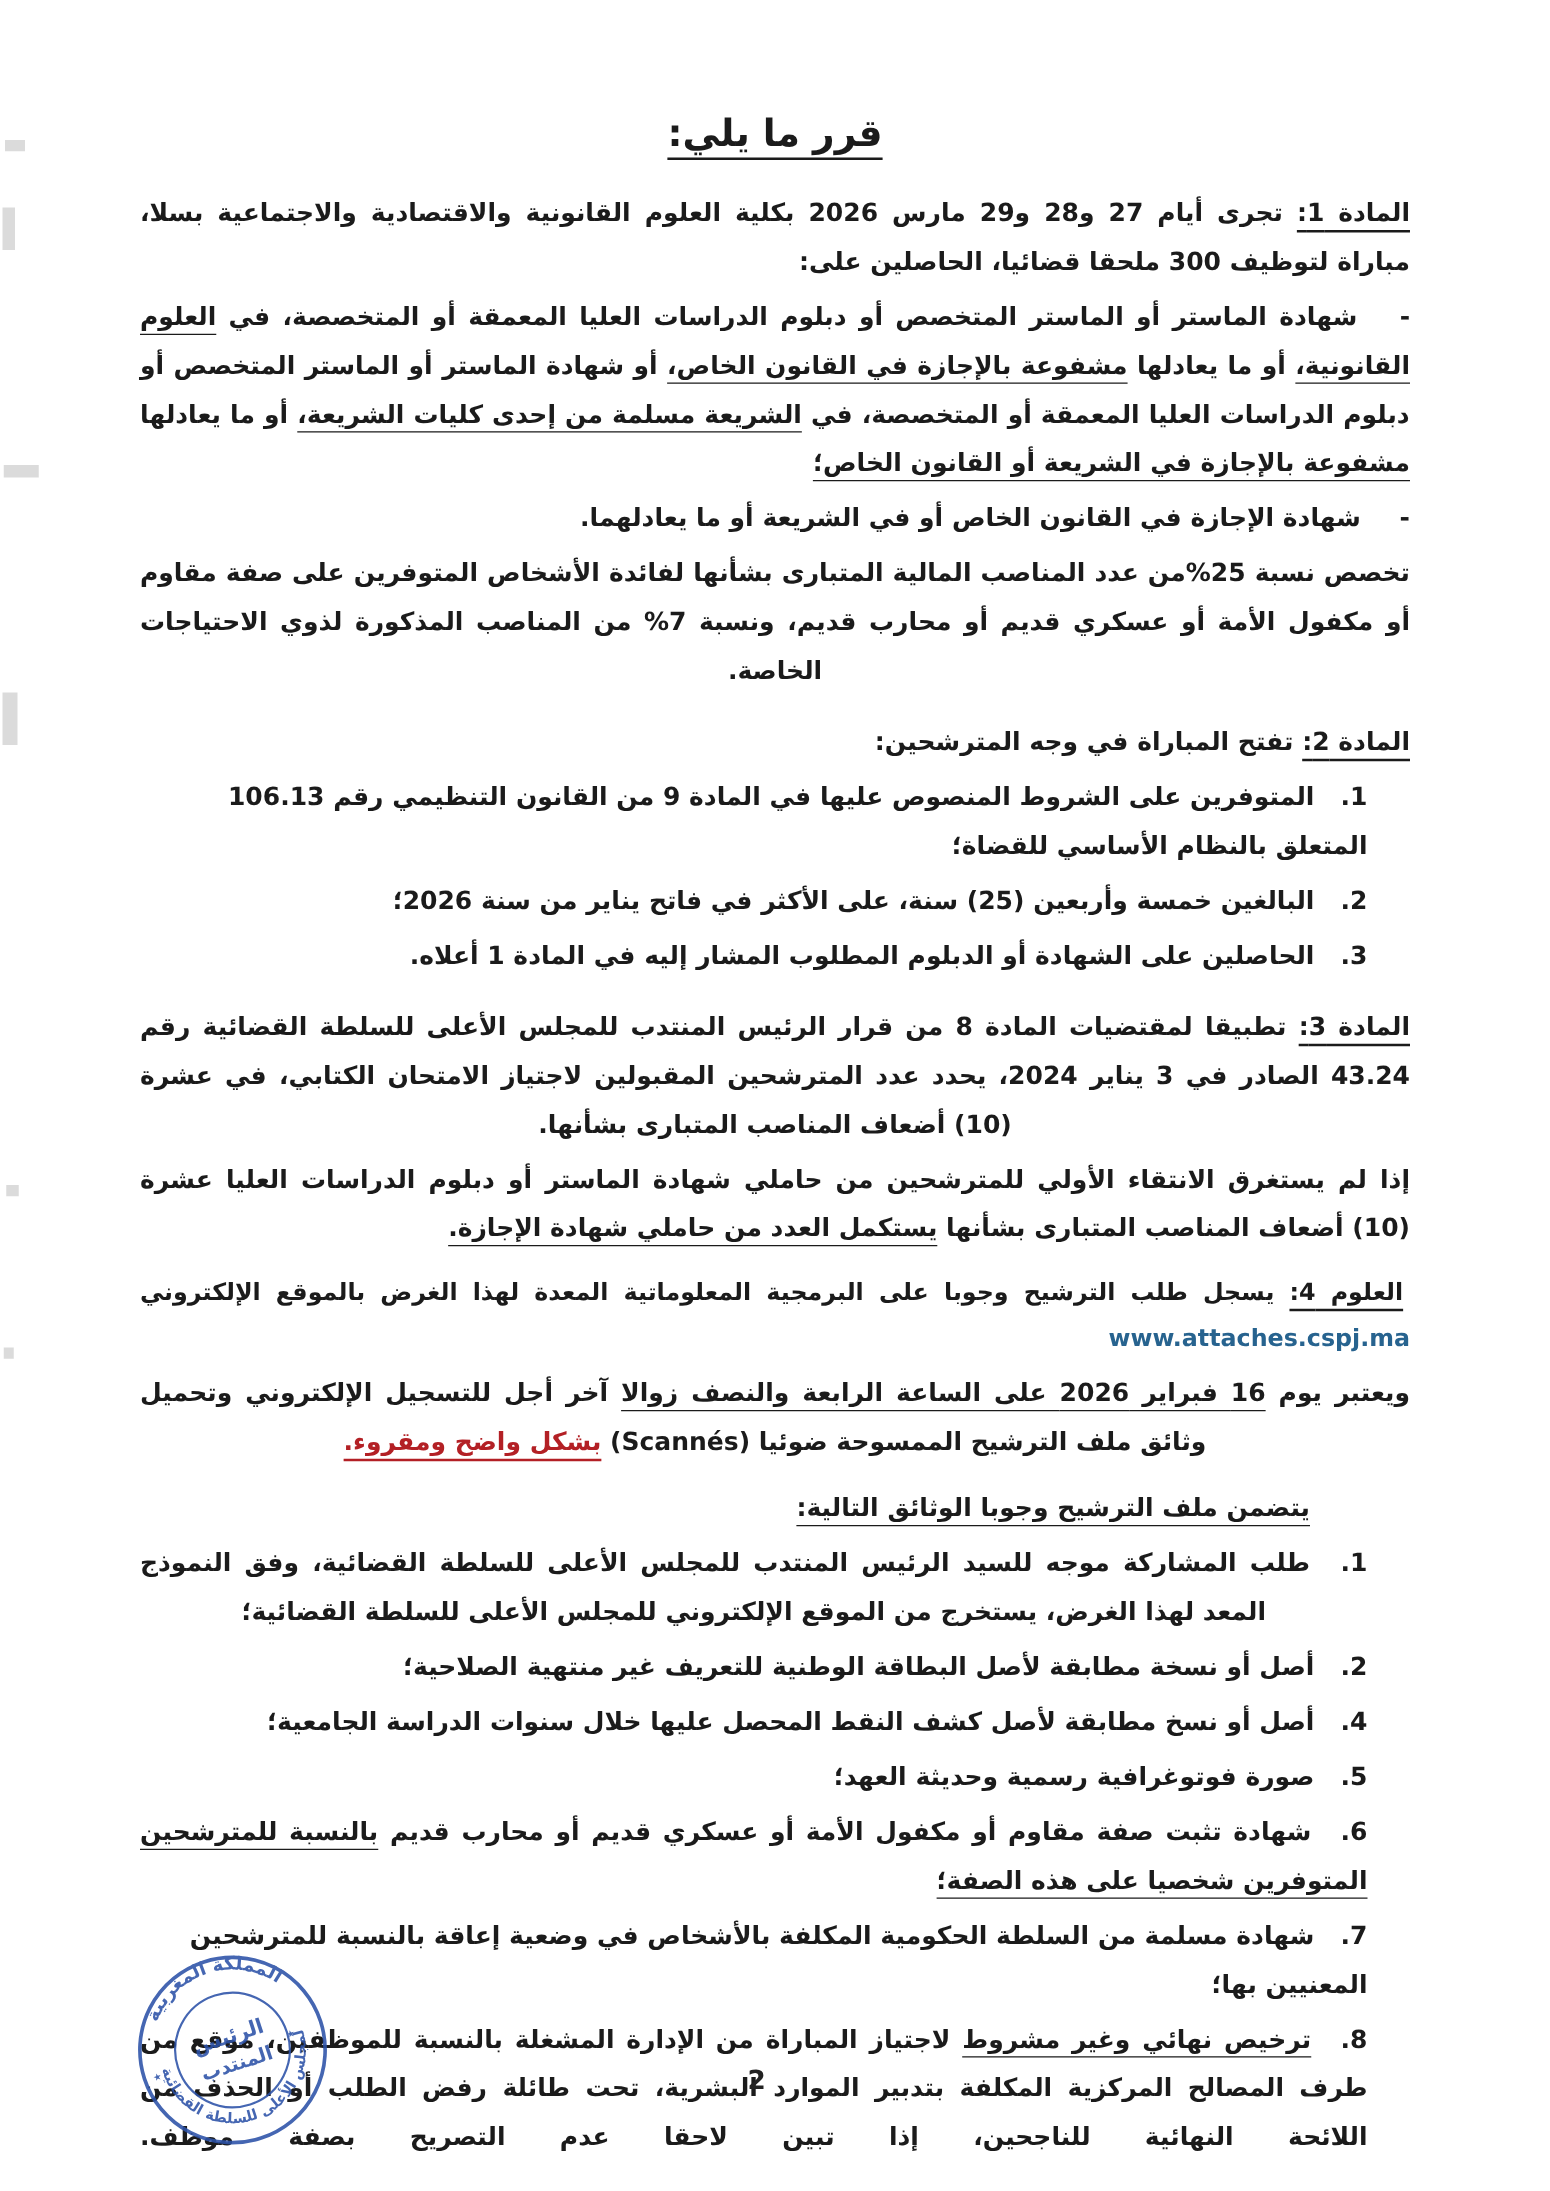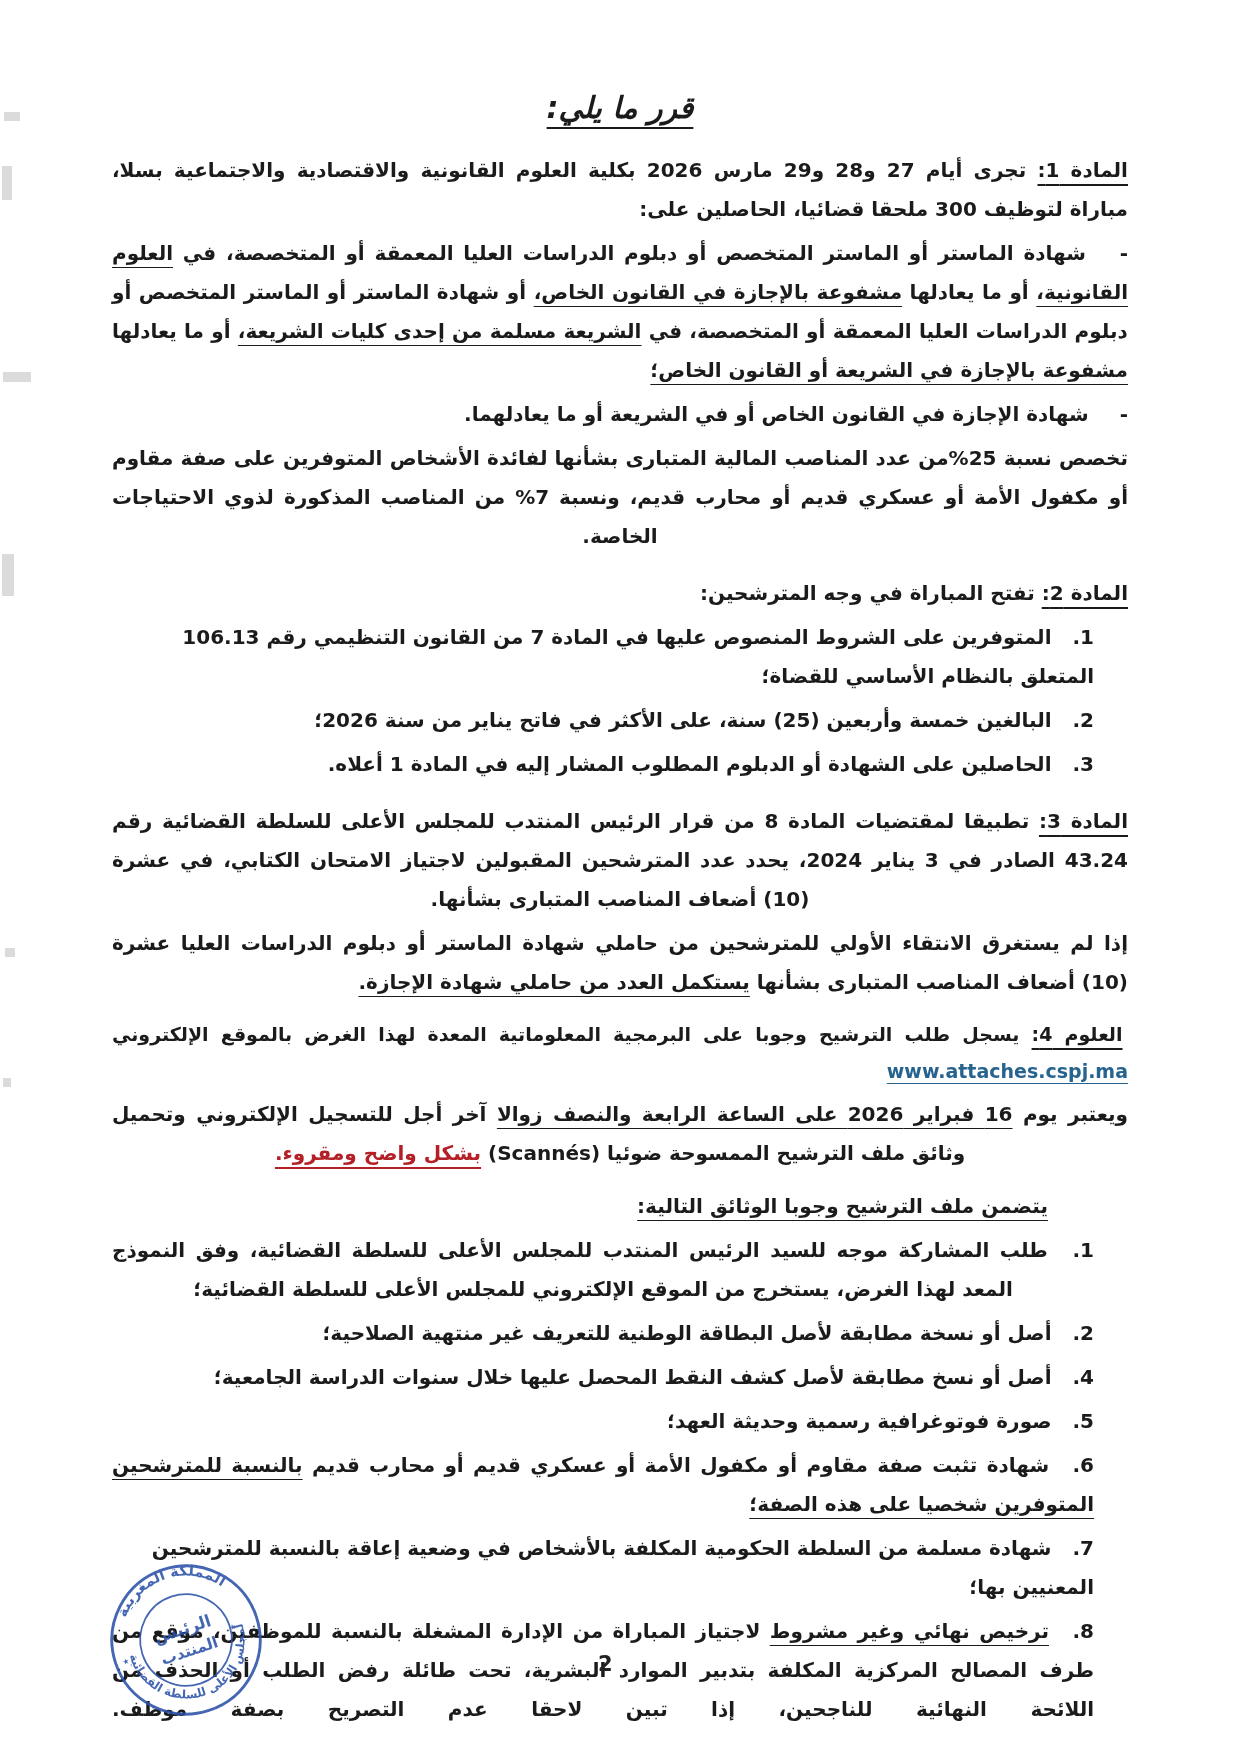--- a/index.html
+++ b/index.html
@@ -12,21 +12,20 @@
     font-family:"DejaVu Sans",sans-serif;
     font-weight:700;
     color:#1b1b1b;
     overflow:hidden;
   }
   .content{position:absolute;top:90px;right:112px;left:112px;}
   .title{
     font-size:30px;
     text-align:center;
     margin:0 0 26px 0;
-    font-style:italic;
   }
   .title span{
     text-decoration:underline;
     text-underline-offset:9px;
     text-decoration-thickness:2px;
   }
   p{margin:0 0 5px 0;font-size:20px;line-height:1.95;}
   .j  {text-align:justify;text-align-last:right;}
   .jc {text-align:justify;text-align-last:center;}
   .r  {text-align:right;}
@@ -44,21 +43,20 @@
     text-underline-offset:7px;
     text-decoration-thickness:1.4px;
   }
   .red{
     color:#b32025;
     text-decoration:underline;
     text-underline-offset:7px;
   }
   .link{
     color:#27638f;
-    text-decoration:underline;
     text-underline-offset:5px;
     unicode-bidi:embed;
   }
   .li{padding-right:34px;}
   .doc{padding-right:34px;}
   .lc{text-align:justify;text-align-last:center;}
   .lj{text-align:justify;text-align-last:justify;}
   .num{margin-left:14px;}
   .dash{margin-left:24px;}
   
@@ -120,21 +118,21 @@
       <span>تخصص نسبة 25%من عدد المناصب المالية المتبارى بشأنها لفائدة الأشخاص المتوفرين على صفة مقاوم أو مكفول الأمة أو عسكري قديم أو محارب قديم، ونسبة 7% من المناصب المذكورة لذوي الاحتياجات الخاصة.</span>
     </p>
 
     <p class="r mt2">
       <span class="label">المادة 2:</span>
       <span>تفتح المباراة في وجه المترشحين:</span>
     </p>
 
     <p class="r li">
       <span class="num">1.</span>
-      <span>المتوفرين على الشروط المنصوص عليها في المادة 7 من القانون التنظيمي رقم 106.13 المتعلق بالنظام الأساسي للقضاة؛</span>
+      <span>المتوفرين على الشروط المنصوص عليها في المادة 9 من القانون التنظيمي رقم 106.13 المتعلق بالنظام الأساسي للقضاة؛</span>
     </p>
     <p class="r li">
       <span class="num">2.</span>
       <span>البالغين خمسة وأربعين (25) سنة، على الأكثر في فاتح يناير من سنة 2026؛</span>
     </p>
     <p class="r li">
       <span class="num">3.</span>
       <span>الحاصلين على الشهادة أو الدبلوم المطلوب المشار إليه في المادة 1 أعلاه.</span>
     </p>
 

